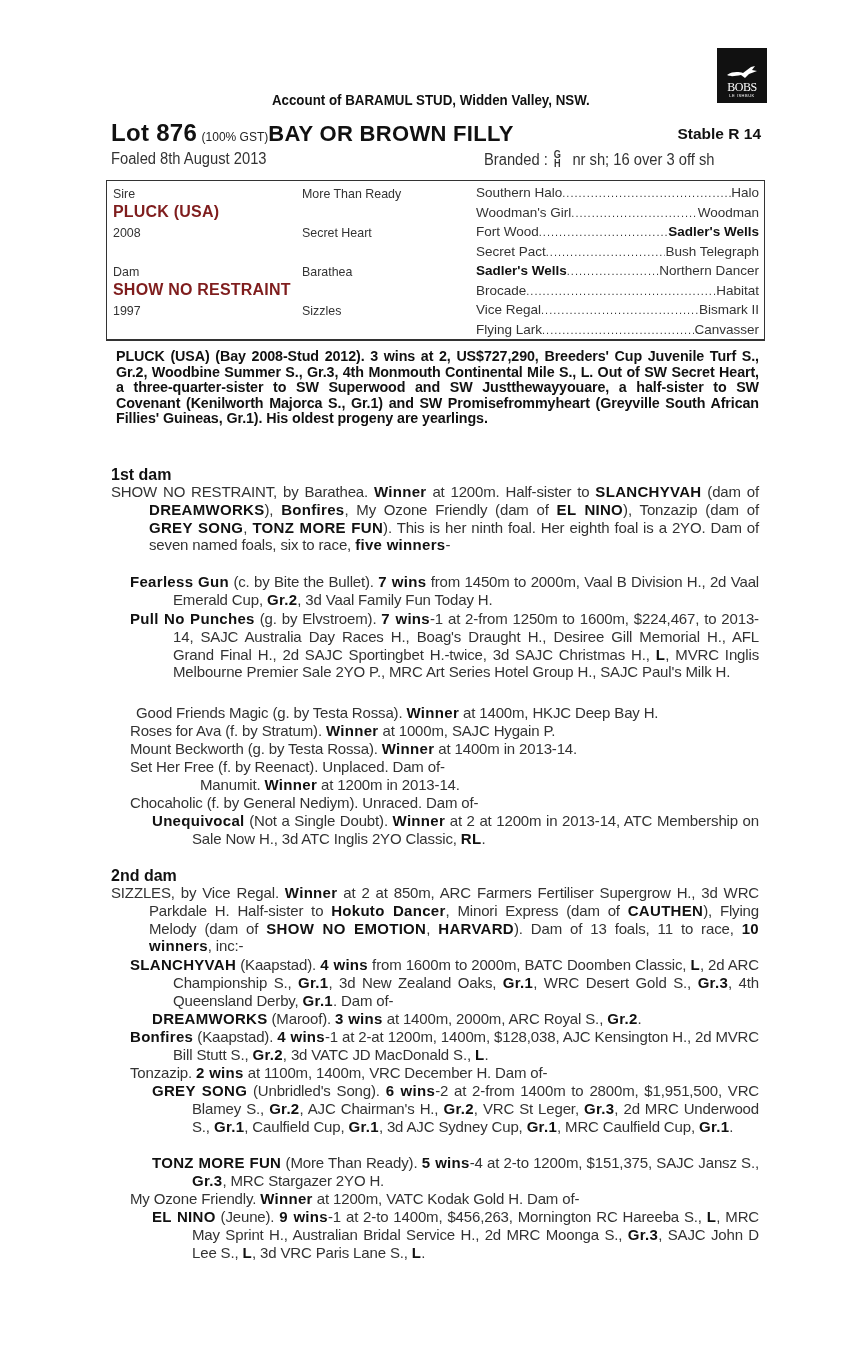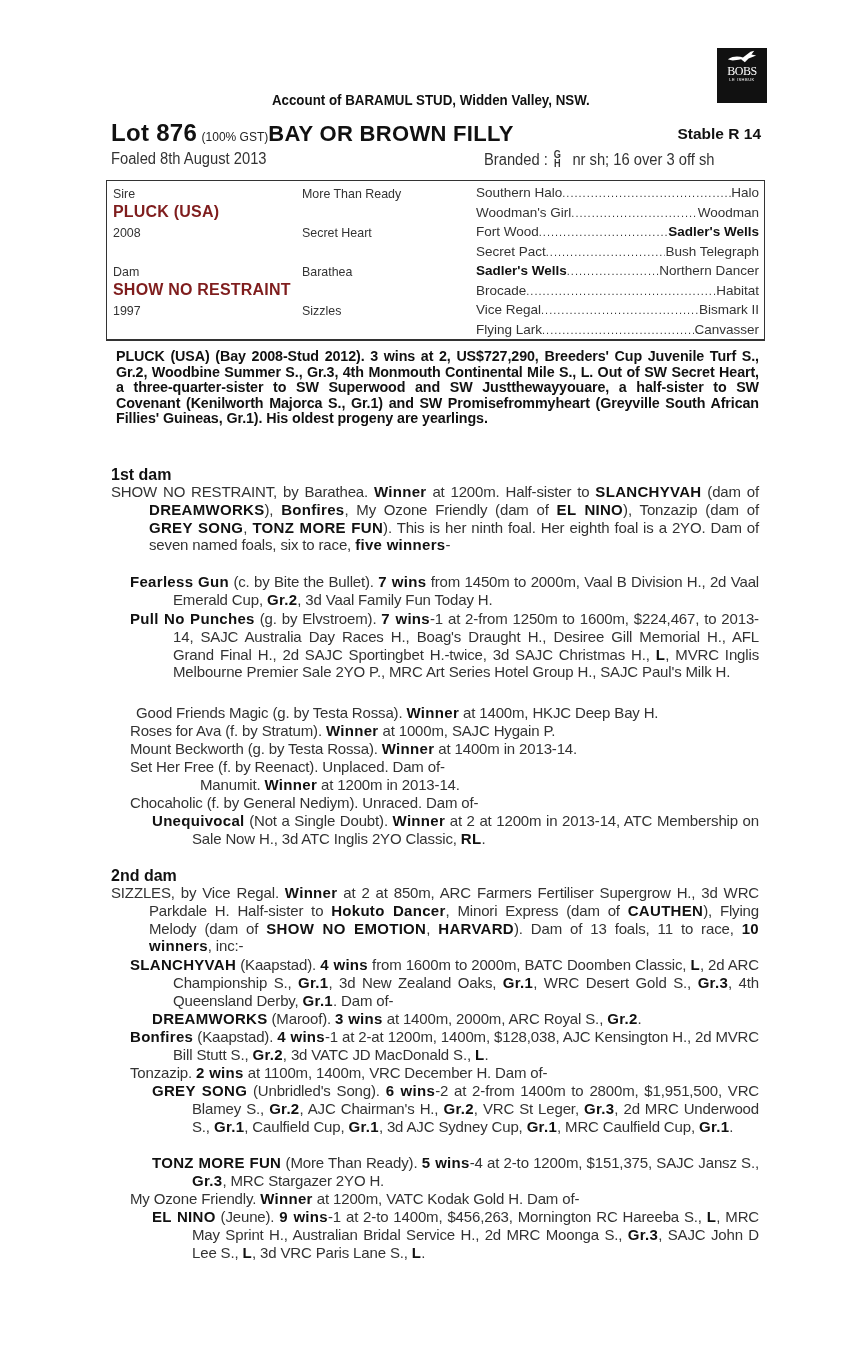--- a/index.html
+++ b/index.html
@@ -1,19 +1,19 @@
 <!DOCTYPE html>
 <html><head>
 <meta charset="utf-8">
 <style>
   html, body { margin:0; padding:0; background:#ffffff; }
   body { width:860px; height:1356px; position:relative; overflow:hidden; color:#111;
          font-family:"Liberation Sans", sans-serif; }
   .logo { position:absolute; left:717px; left:717px; top:48px; width:50px; height:55px; background:#111;
-          display:flex; flex-direction:column; align-items:center; justify-content:flex-end; padding-bottom:20px; box-sizing:border-box; }
+          display:flex; flex-direction:column; align-items:center; justify-content:flex-end; padding-bottom:4px; box-sizing:border-box; }
   .logo svg { width:34px; height:18px; }
   .logo .l1 { color:#fff; font-family:"Liberation Serif", serif; font-size:12px; letter-spacing:-0.5px; line-height:12px; }
   .logo .l2 { color:#fff; font-size:4px; letter-spacing:0.5px; line-height:6px; }
   .account { position:absolute; top:91px; left:0; width:860px; text-align:center; font-weight:bold;
              font-size:15.5px; transform:scaleX(0.86); transform-origin:436px 0; }
   .lotline { position:absolute; top:119px; left:111px; width:650px; white-space:nowrap; }
   .lot { font-weight:bold; font-size:24px; letter-spacing:0.3px; }
   .gst { font-size:12px; color:#222; }
   .desc { font-weight:bold; font-size:22px; letter-spacing:0.3px; }
   .stable { position:absolute; right:0; top:6px; font-weight:bold; font-size:15.5px; }

